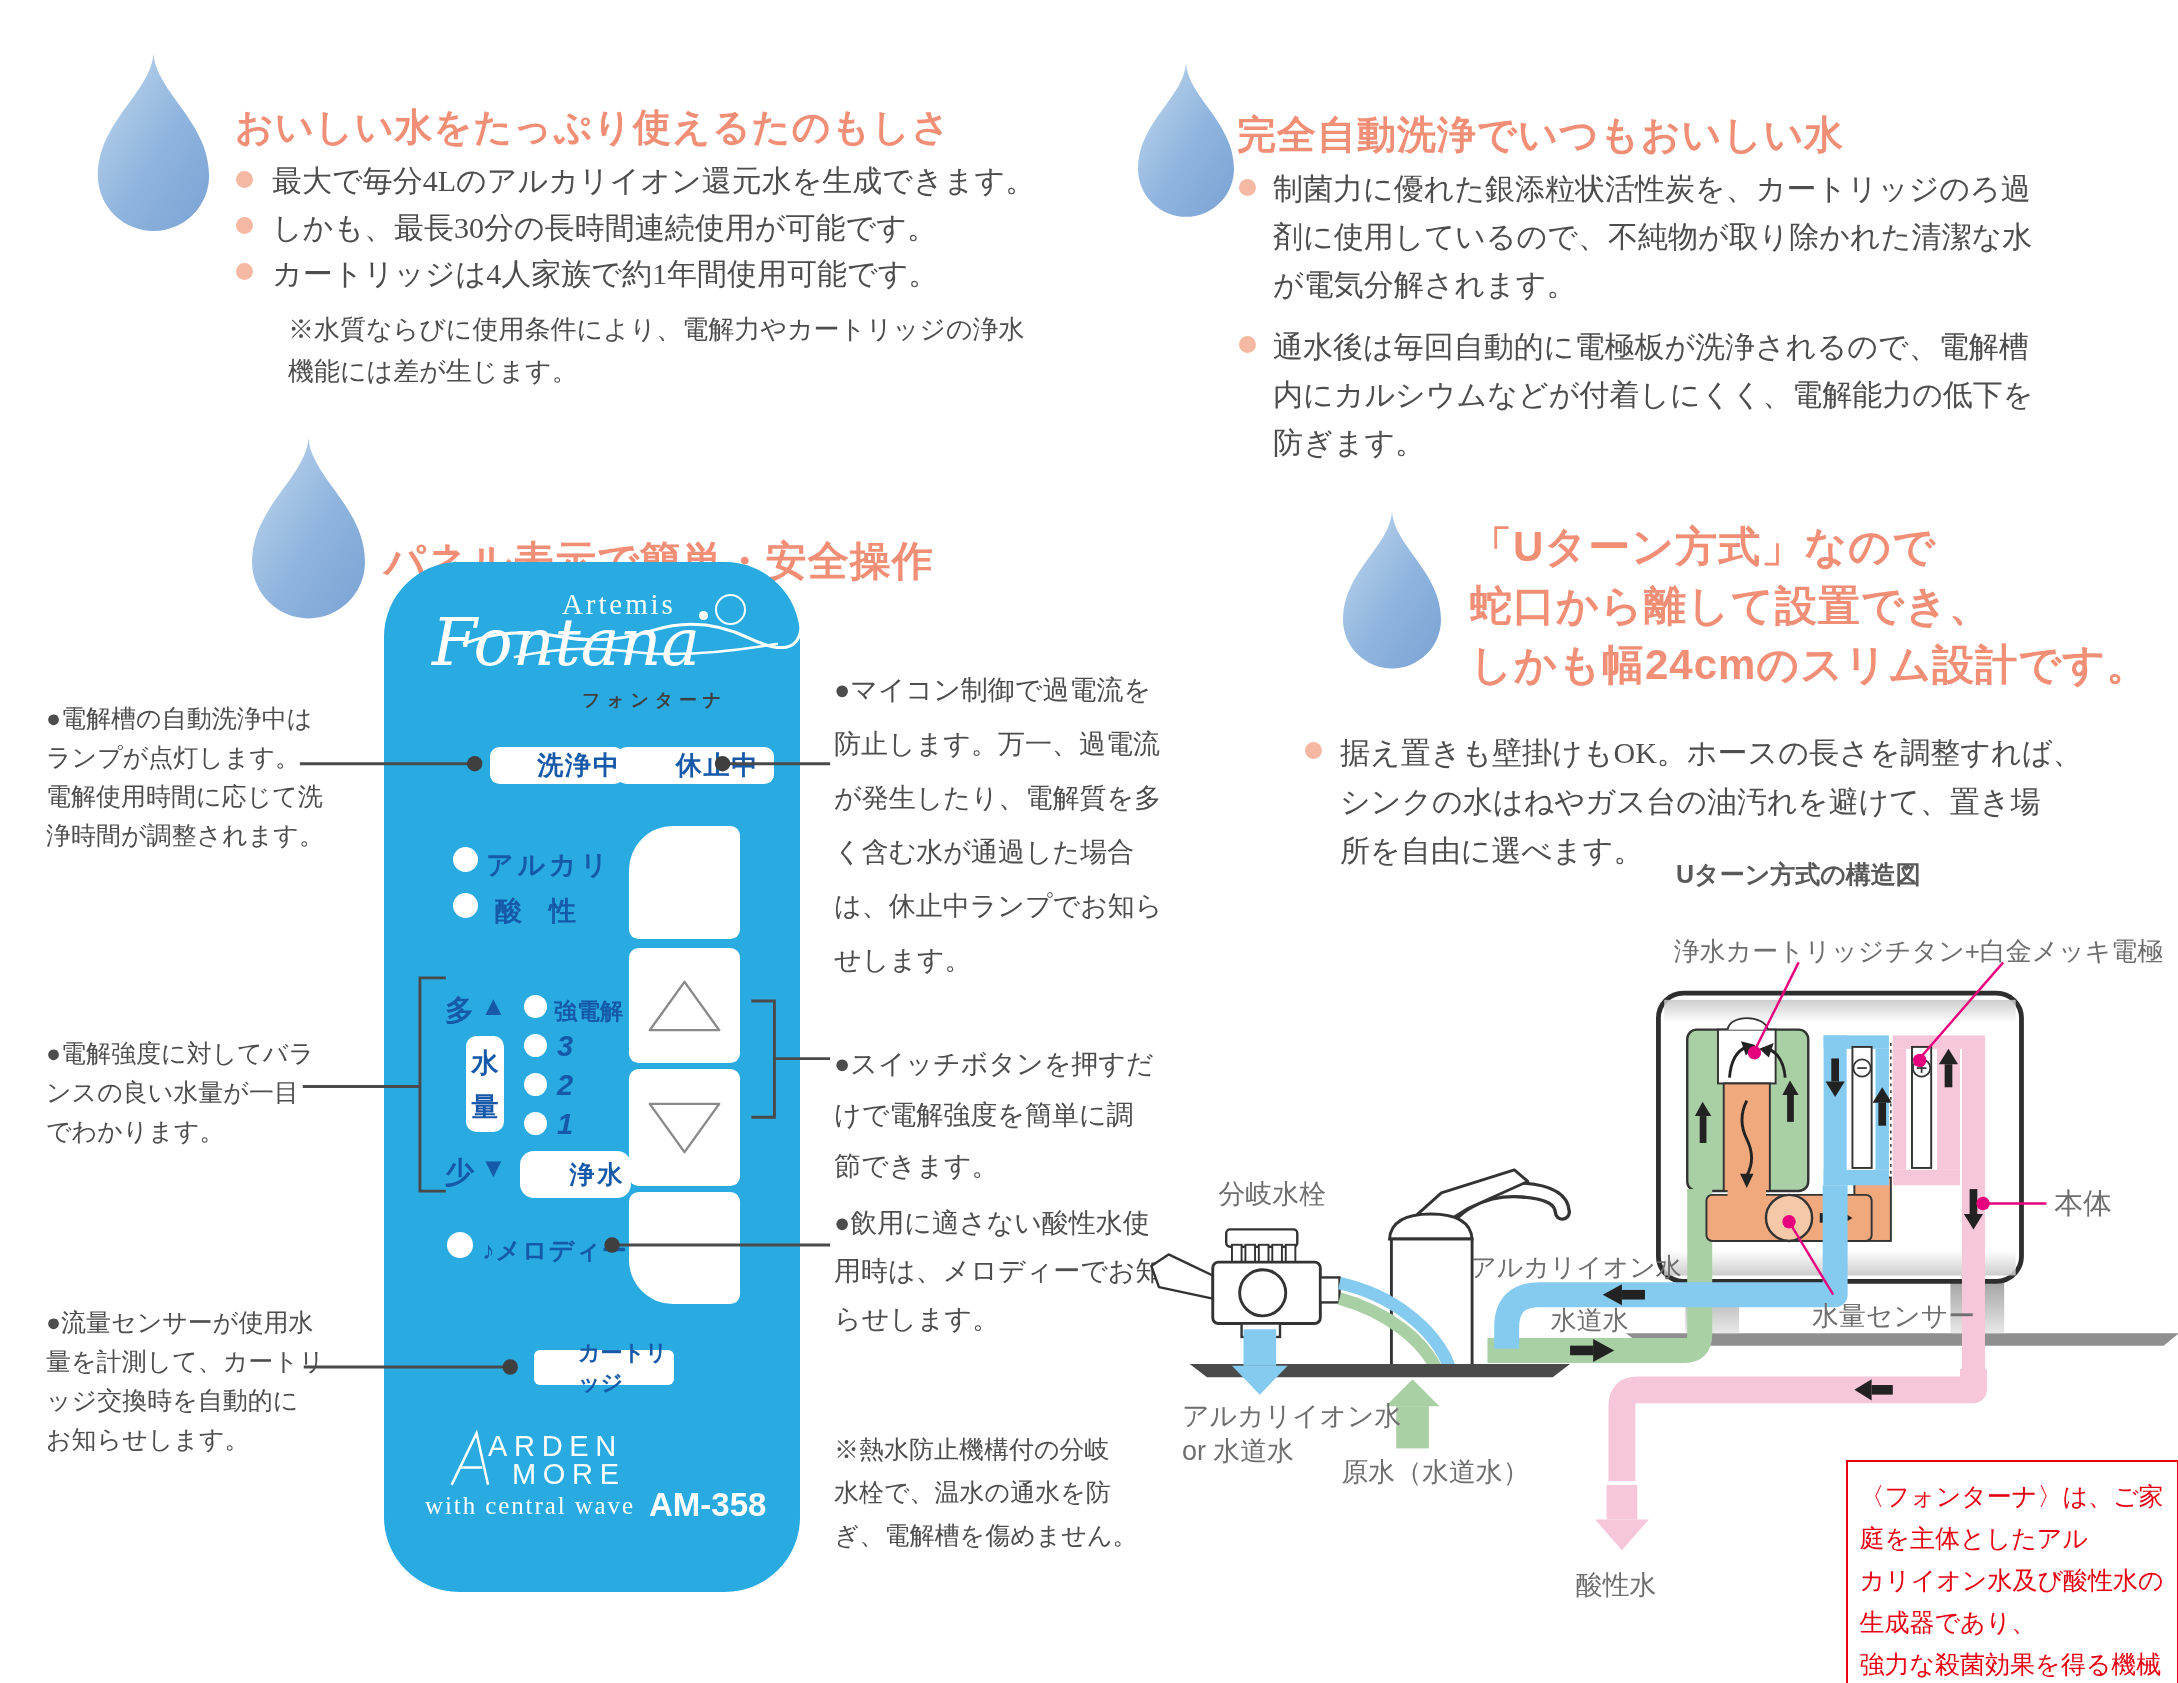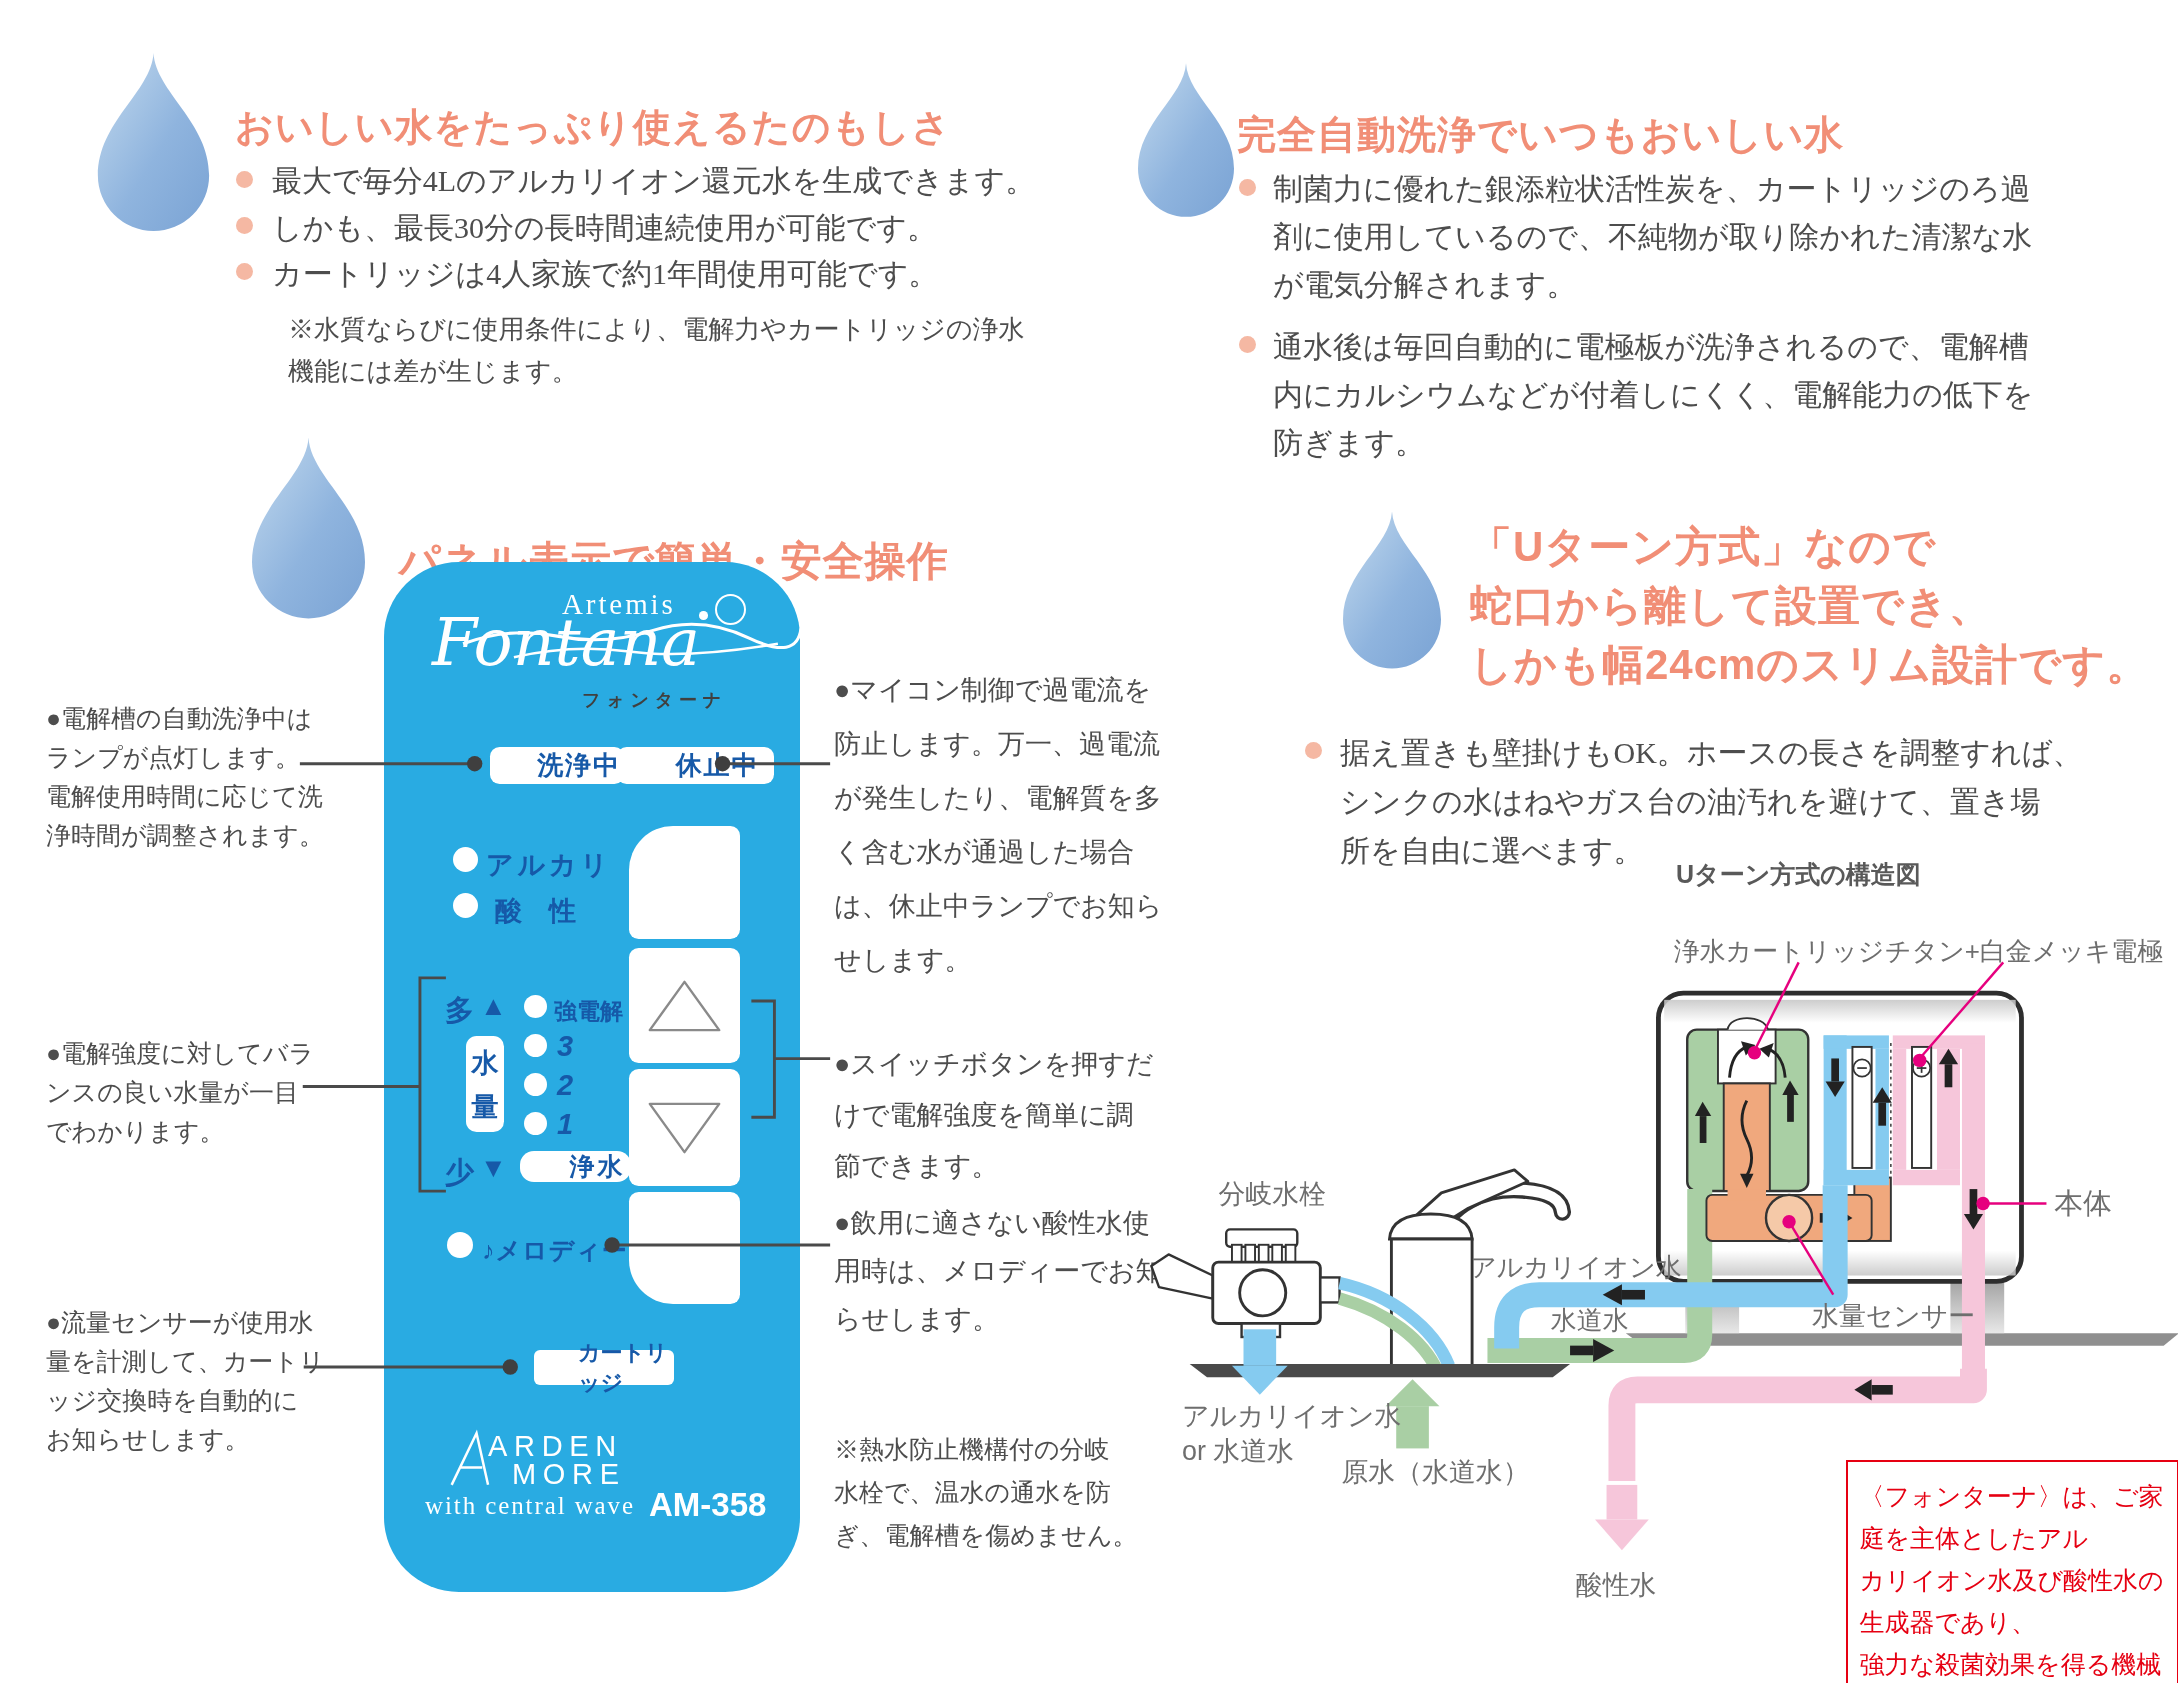--- a/index.html
+++ b/index.html
@@ -59,21 +59,21 @@
   <div class="abs h-coral" style="left:1237px;top:108px;font-size:39px">完全自動洗浄でいつもおいしい水</div>
 
   <div class="dot-salmon" style="left:1239px;top:179px"></div>
   <div class="abs serif" style="left:1273px;top:165px;font-size:30px;line-height:48px">制菌力に優れた銀添粒状活性炭を、カートリッジのろ過<br>剤に使用しているので、不純物が取り除かれた清潔な水<br>が電気分解されます。</div>
   <div class="dot-salmon" style="left:1239px;top:336px"></div>
   <div class="abs serif" style="left:1273px;top:323px;font-size:30px;line-height:48px">通水後は毎回自動的に電極板が洗浄されるので、電解槽<br>内にカルシウムなどが付着しにくく、電解能力の低下を<br>防ぎます。</div>
 
   <svg class="drop" style="left:252px;top:432px" width="113" height="192" viewBox="0 0 100 160">
     <use href="#dropPath" fill="url(#dropGrad)"></use>
   </svg>
-  <div class="abs h-coral" style="left:399px;top:534px;font-size:41px">パネル表示で簡単・安全操作</div>
+  <div class="abs h-coral" style="left:384px;top:534px;font-size:41px">パネル表示で簡単・安全操作</div>
 
   <div class="panel">
 
     <div class="abs" style="left:178px;top:26px;color:#fff;font-size:29px;letter-spacing:2.9px;font-family:'Liberation Serif','DejaVu Serif',serif">Artemis</div>
     <div class="abs" style="left:331px;top:32px;width:27px;height:27px;border:2.9px solid #fff;border-radius:50%"></div>
     <div class="abs" style="left:315px;top:49px;width:8.6px;height:8.6px;background:#fff;border-radius:50%"></div>
 
     <svg class="abs" style="left:77px;top:53px" width="342" height="48" viewBox="0 0 356 50">
       <path d="M2,30 Q50,12 100,22 T200,16 T300,24 T354,14" stroke="#fff" stroke-width="3.2" fill="none"></path>
       <path d="M55,44 Q115,30 175,38 T330,30" stroke="#fff" stroke-width="2.6" fill="none"></path>
@@ -101,21 +101,21 @@
 
     <div class="white-circle" style="left:140px;top:472px;width:23px;height:23px"></div>
     <div class="abs navy" style="left:173px;top:468px;font-size:29px;font-style:italic">3</div>
     <div class="white-circle" style="left:140px;top:511px;width:23px;height:23px"></div>
     <div class="abs navy" style="left:173px;top:507px;font-size:29px;font-style:italic">2</div>
     <div class="white-circle" style="left:140px;top:550px;width:23px;height:23px"></div>
     <div class="abs navy" style="left:173px;top:546px;font-size:29px;font-style:italic">1</div>
 
     <div class="abs navy" style="left:61px;top:591px;font-size:29px">少</div>
     <div class="abs navy" style="left:96px;top:591px;font-size:27px">▼</div>
-    <div class="pbtn" style="left:136px;top:589px;width:67px;height:31px;font-size:25px;letter-spacing:2.9px;border-radius:14px">浄水</div>
+    <div class="pbtn" style="left:136px;top:589px;width:67px;height:47px;font-size:25px;letter-spacing:2.9px;border-radius:14px">浄水</div>
 
     <div class="keybtn" style="left:245px;top:264px;width:111px;height:113px;border-radius:44px 9.6px 9.6px 9.6px"></div>
     <div class="keybtn" style="left:245px;top:386px;width:111px;height:115px;border-radius:9.6px">
       <svg width="81" height="60" viewBox="0 0 84 62">
         <polygon points="42,6 78,56 6,56" fill="#fff" stroke="#8A8A8A" stroke-width="2.5" stroke-linejoin="round"></polygon>
       </svg>
     </div>
     <div class="keybtn" style="left:245px;top:507px;width:111px;height:117px;border-radius:9.6px">
       <svg width="81" height="60" viewBox="0 0 84 62">
         <polygon points="42,56 6,6 78,6" fill="#fff" stroke="#8A8A8A" stroke-width="2.5" stroke-linejoin="round"></polygon>

